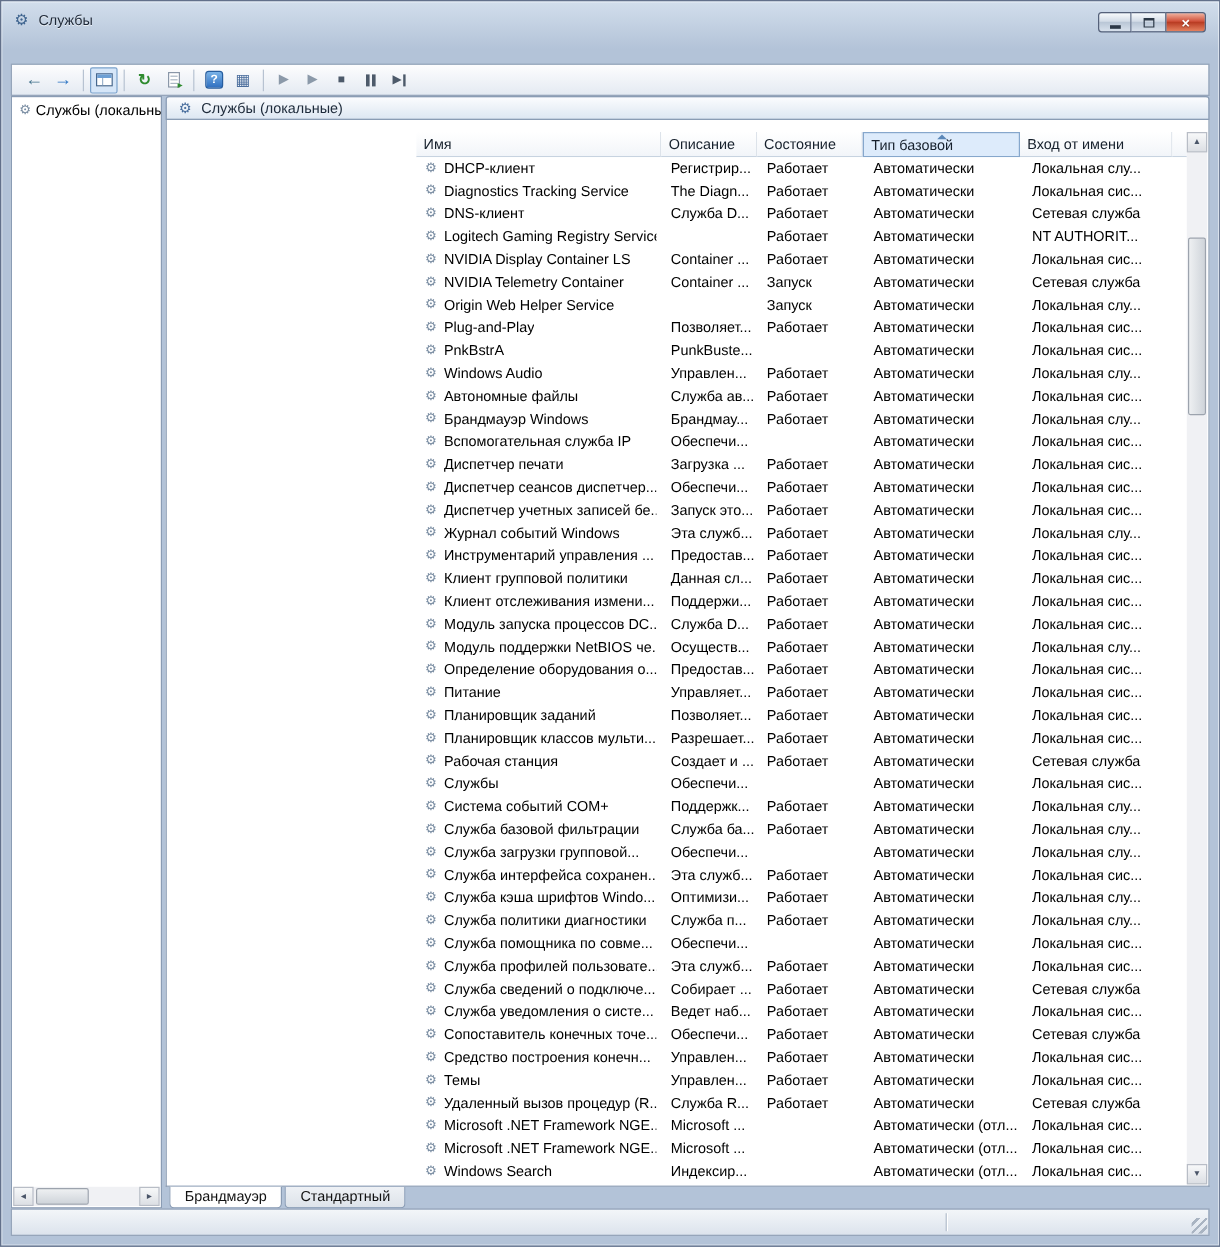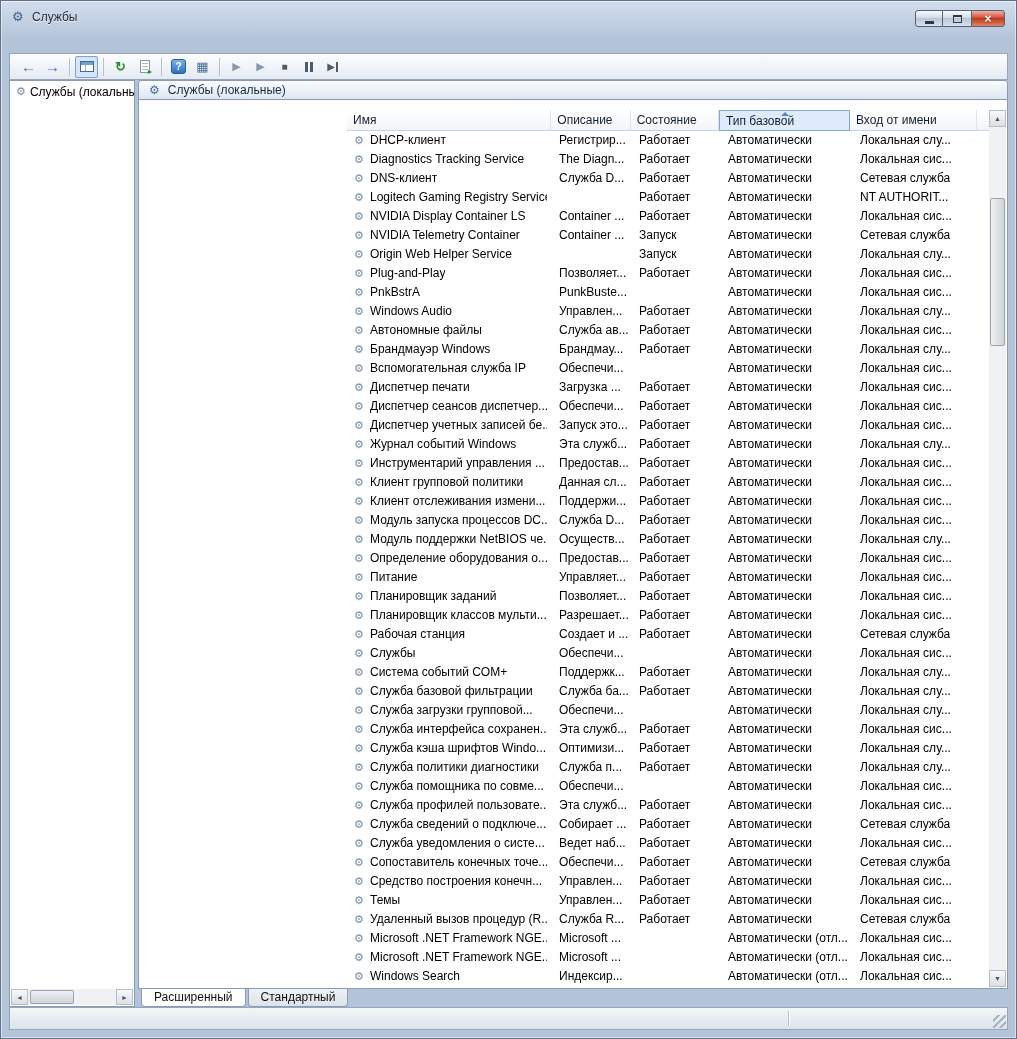--- a/index.html
+++ b/index.html
@@ -695,21 +695,21 @@
             </div>
           <div class="v-thumb"></div>
           <div class="v-btn down">
               <span>▼</span>
             </div>
         </div>
       </div>
     </div>
 
     <div class="tabs-row">
-      <div class="tab active">Расширенный</div>
+      <div class="tab active">Брандмауэр</div>
       <div class="tab inactive">Стандартный</div>
     </div>
   </div>
 
   <div class="statusbar">
     <div class="status-divider"></div>
     <div class="grip"></div>
   </div>
 
 </div>

